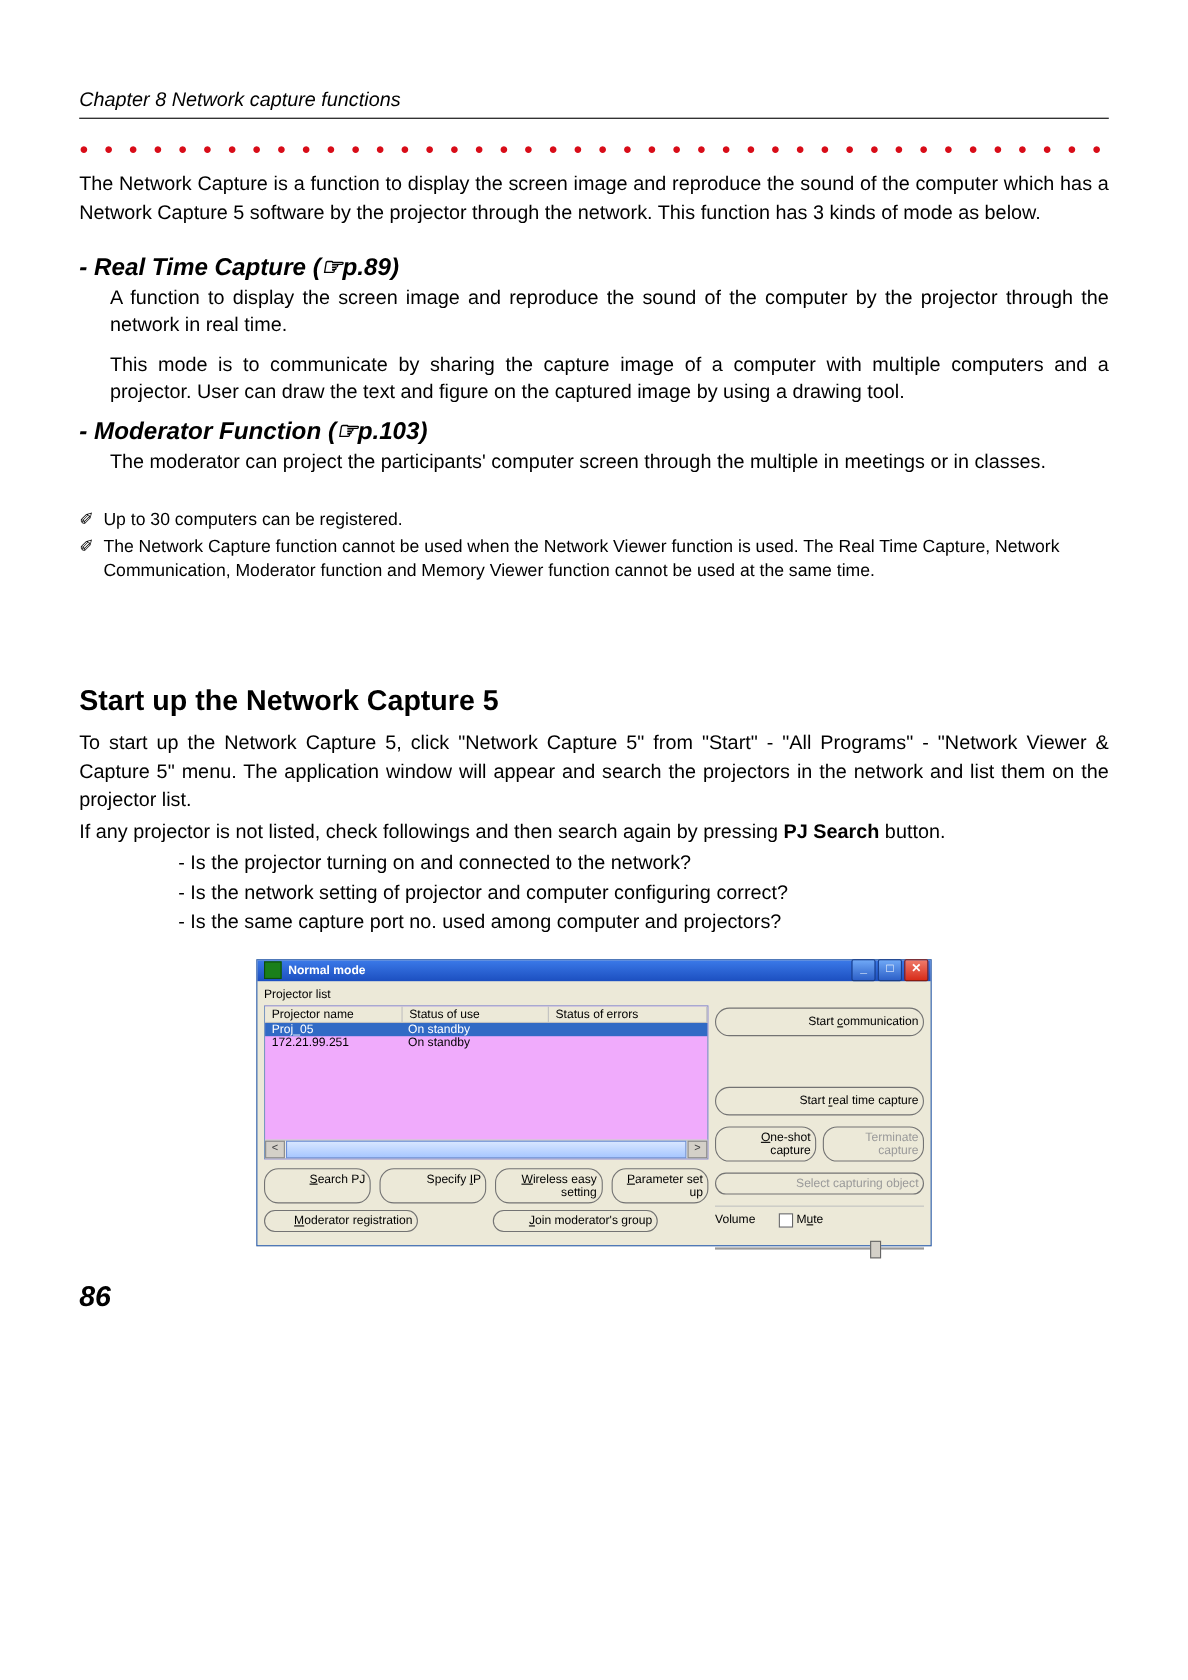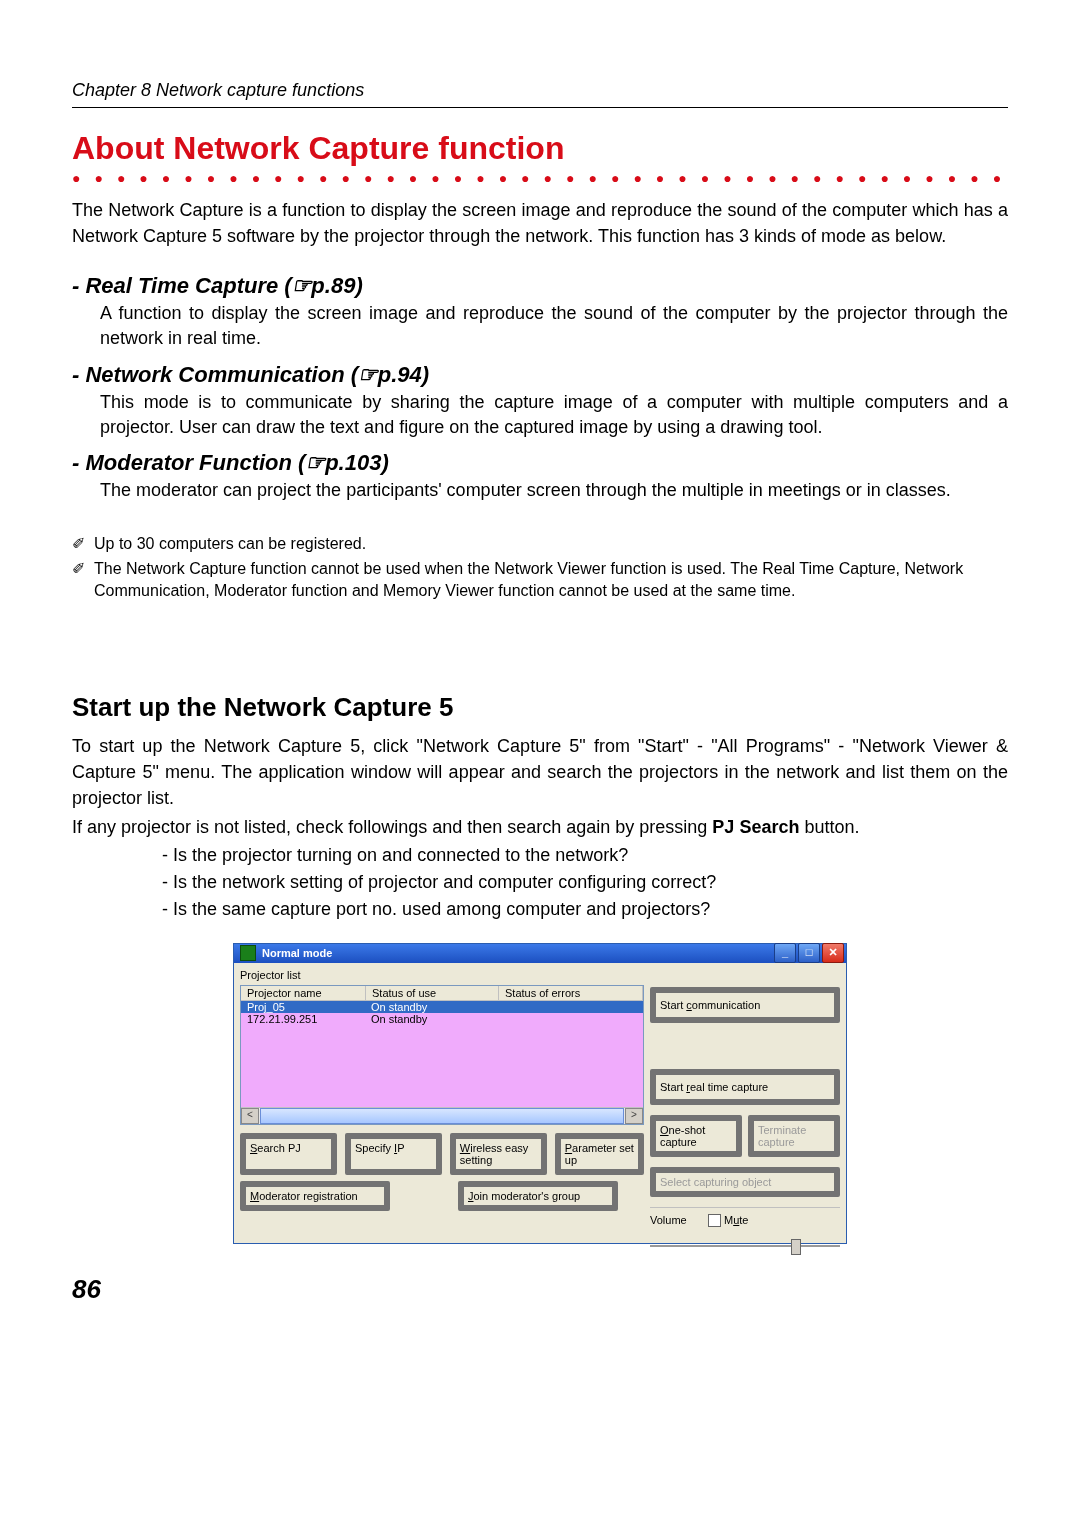--- a/index.html
+++ b/index.html
@@ -151,24 +151,24 @@
     line-height:12px; font-size:10px; color:#444;
   }
   .ss-scroll-thumb {
     flex:1; height:14px;
     background:linear-gradient(to bottom,#d8e6ff,#a7c7ff);
     border:1px solid #6a8ed8; margin:0 1px;
   }
   .ss-btnrow { display:flex; gap:8px; margin-top:8px; }
   .ss-btnrow2 { display:flex; gap:8px; margin-top:6px; }
   .ss-btn {
-    background:#ece9d8; border:6px solid #737373;
-    text-align:left; padding:3px 4px;
+    background:#ece9d8; border:1px solid #737373;
+    text-align:right; padding:3px 4px;
     font-size:11px; flex:1;
-    border-radius:2px;
+    border-radius:13px;
   }
   .ss-btn.big { padding:6px 4px; }
   .ss-btn.disabled { color:#9a9a9a; }
   .ss-dual { display:flex; gap:6px; }
   .ss-dual .ss-btn { flex:1; }
   .ss-vol {
     border-top:1px solid #c0c0c0; padding-top:6px;
     display:flex; align-items:center; gap:8px;
   }
   .ss-vol-label { width:50px; }
@@ -197,29 +197,27 @@
     margin-top: 30px;
   }
 </style>
 </head>
 <body>
 
 <div class="page">
 
   <div class="chapter-header">Chapter 8 Network capture functions</div>
 
-  <h1 class="main-title">About Network Capture function</h1>
   <div class="dot-row">●●●●●●●●●●●●●●●●●●●●●●●●●●●●●●●●●●●●●●●●●●●●●●●●</div>
 
   <p class="intro">The Network Capture is a function to display the screen image and reproduce the sound of the computer which has a Network Capture 5 software by the projector through the network. This function has 3 kinds of mode as below.</p>
 
   <h2 class="mode-title">- Real Time Capture (☞p.89)</h2>
   <p class="mode-body">A function to display the screen image and reproduce the sound of the computer by the projector through the network in real time.</p>
 
-  <h2 class="mode-title">- Network Communication (☞p.94)</h2>
   <p class="mode-body">This mode is to communicate by sharing the capture image of a computer with multiple computers and a projector. User can draw the text and figure on the captured image by using a drawing tool.</p>
 
   <h2 class="mode-title">- Moderator Function (☞p.103)</h2>
   <p class="mode-body">The moderator can project the participants' computer screen through the multiple in meetings or in classes.</p>
 
   <div class="notes">
     <div class="note-line">
       <span class="note-icon">✐</span>
       <span>Up to 30 computers can be registered.</span>
     </div>

